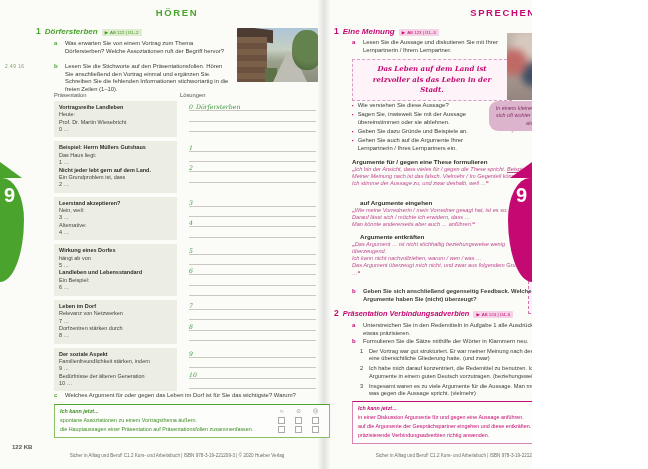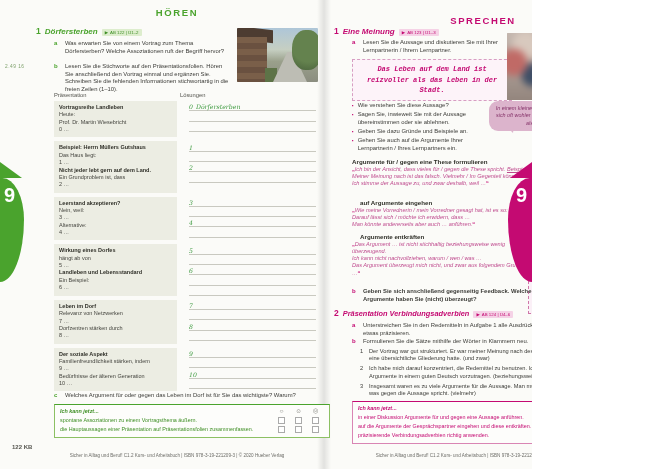--- a/index.html
+++ b/index.html
@@ -307,37 +307,37 @@
 
     <div class="abs pagelabel" style="left:12px;top:444px;">122 KB</div>
     <div class="abs footer" style="left:36px;top:453px;width:282px;">Sicher in Alltag und Beruf! C1.2 Kurs- und Arbeitsbuch | ISBN 978-3-19-221209-3 | © 2020 Hueber Verlag</div>
 
     <div class="abs tabL-tri" style="left:0;top:162px;"></div>
     <div class="abs tabL-body" style="left:0;top:178px;"></div>
     <div class="abs tab-num" style="left:4px;top:184px;">9</div>
   </div>
 
   <div>
-    <div class="abs page-hdr m" style="left:352px;top:7px;width:262px;margin-top:8px;">SPRECHEN</div>
+    <div class="abs page-hdr m" style="left:372px;top:7px;width:262px;">SPRECHEN</div>
 
     <div class="abs sec-row" style="left:334px;top:26px;">
       <span class="sec-num m">1</span>
       <span class="sec-title m">Eine Meinung</span>
       <span class="badge mb">
         <span>▶</span>
         <span>AB 123 | Ü1–3</span>
       </span>
     </div>
 
     <div class="abs task" style="left:352px;top:39px;width:148px;">
       <span class="tlabel m">a</span>
       <span>Lesen Sie die Aussage und diskutieren Sie mit Ihrer Lernpartnerin / Ihrem Lernpartner.</span>
     </div>
 
-    <div class="abs stmt" style="left:352px;top:59px;width:142px;height:34px;font-family:Liberation Mono, monospace;">Das Leben auf dem Land ist reizvoller als das Leben in der Stadt.</div>
+    <div class="abs stmt" style="left:352px;top:59px;width:142px;height:34px;">Das Leben auf dem Land ist reizvoller als das Leben in der Stadt.</div>
 
     <div class="abs photo pd" style="left:507px;top:33px;width:106px;height:67px;">
       <div class="pd-blur"></div>
       <div class="pd-body"></div>
       <div class="pd-hair"></div>
       <div class="pd-mic"></div>
     </div>
 
     <div class="abs points" style="left:352px;top:102px;width:142px;">
       <div class="pt">

